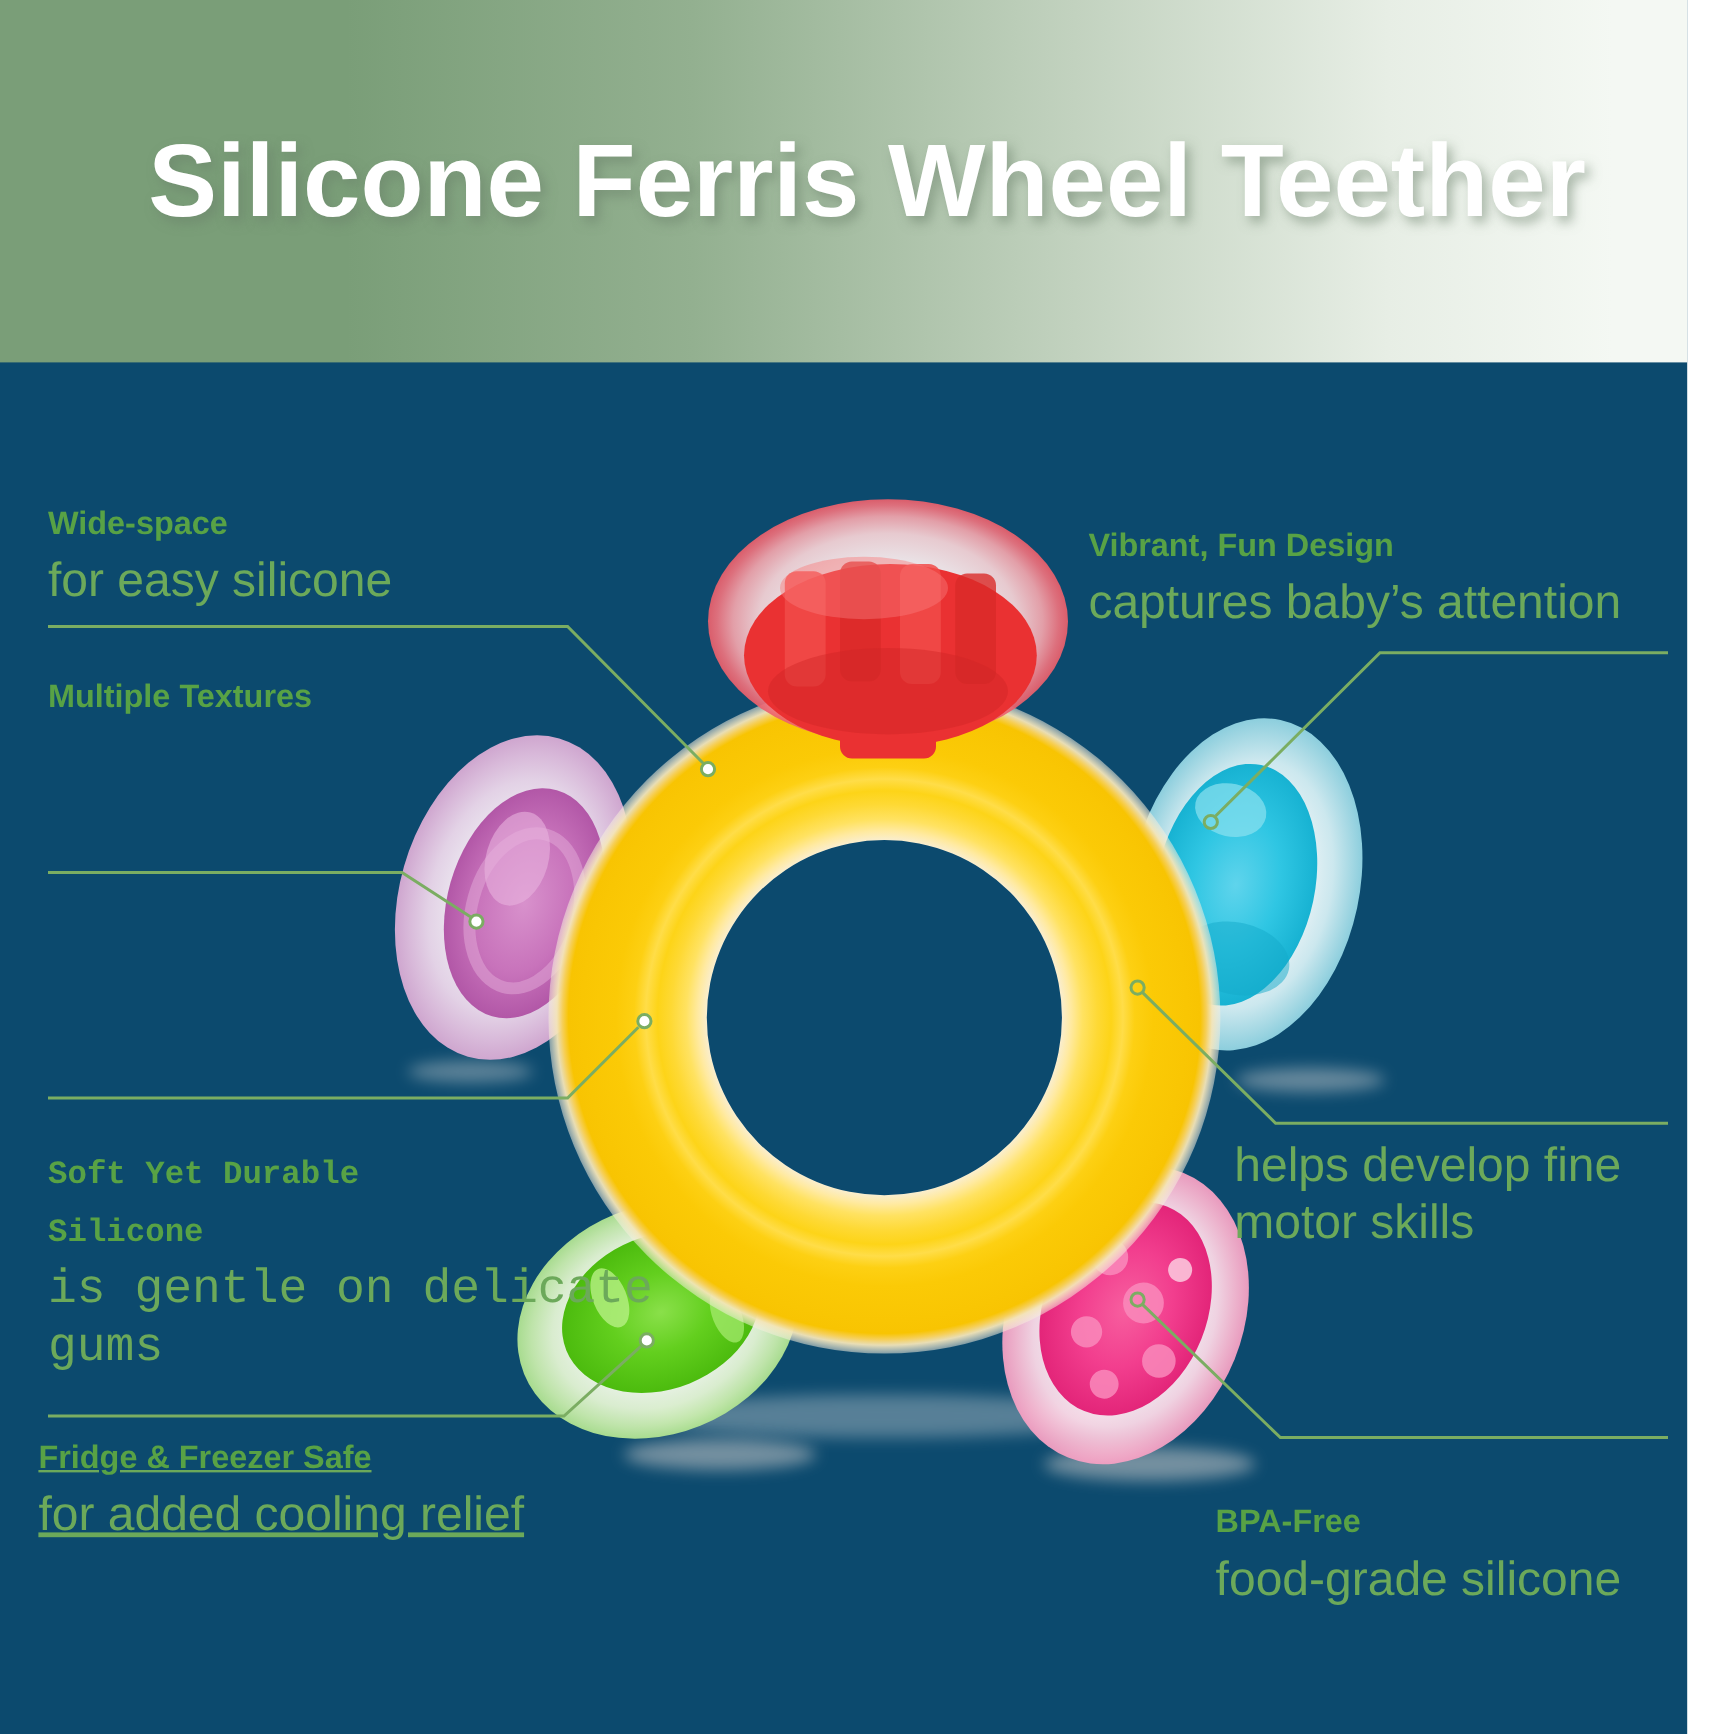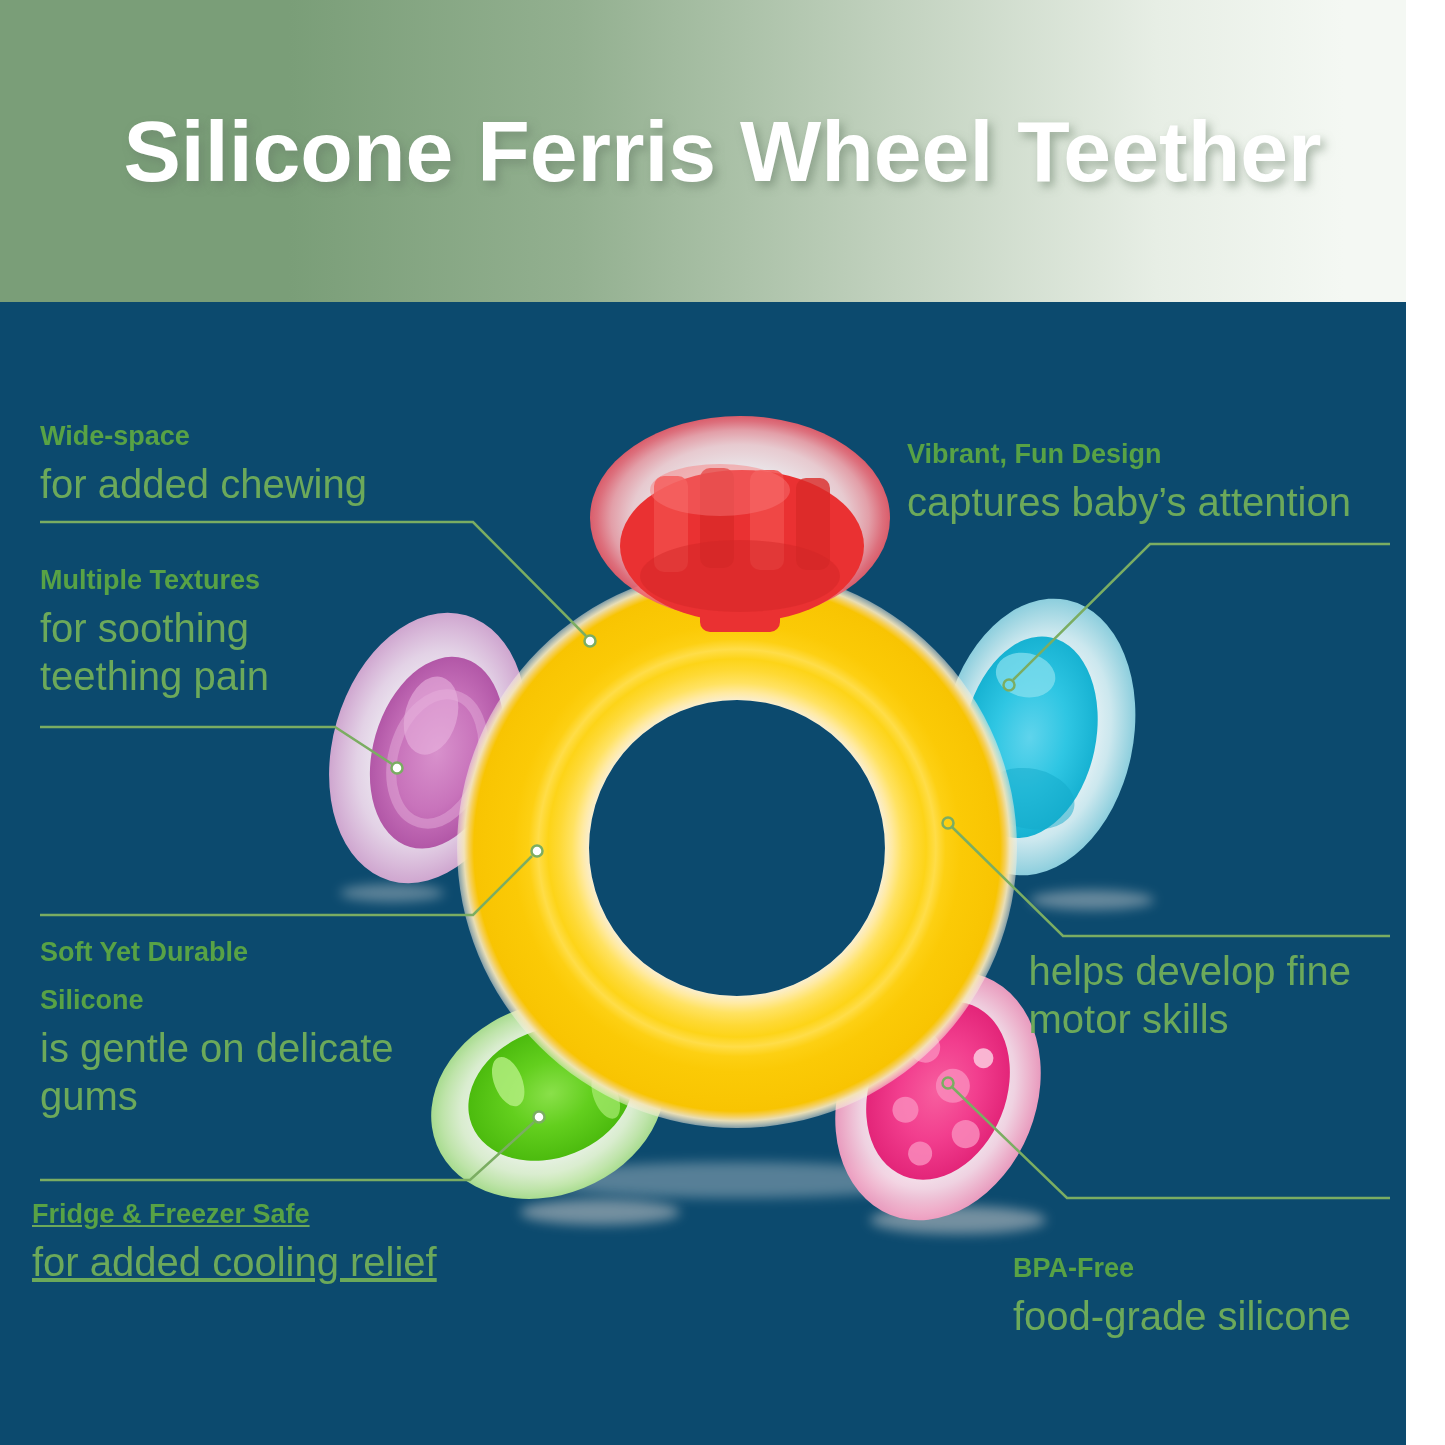--- a/index.html
+++ b/index.html
@@ -11,21 +11,21 @@
   .banner h1{margin:0;color:#ffffff;font-size:86px;font-weight:800;letter-spacing:0px;
              text-shadow:4px 5px 10px rgba(105,128,105,0.55);white-space:nowrap;}
   .stage{position:absolute;inset:0;}
   .stage svg{position:absolute;left:0;top:0;}
   .callout{position:absolute;color:#6ca95a;font-size:40px;line-height:48px;}
   .callout .hd{font-weight:bold;font-size:27px;color:#58a245;white-space:pre-line;}
   .callout .bd{white-space:pre-line;}
   .callout.right{}
   .c-wide{left:40px;top:412px;}
   .c-tex{left:40px;top:556px;}
-  .c-soft{left:40px;top:928px;}
+  .c-soft{left:40px;top:956px;font-family:Liberation Mono, monospace;}
   .c-fridge{left:32px;top:1190px;text-decoration:underline;}
   .c-vibrant{right:55px;top:430px;}
   .c-grip{right:55px;top:947px;}
   .c-bpa{right:55px;top:1244px;}
 </style>
 </head>
 <body>
 
 <div class="page">
 
@@ -197,27 +197,25 @@
         </g>
         <g>
           <polyline points="1390,1198 1067,1198 952,1087"></polyline>
           <circle cx="948" cy="1083" r="5.5" fill="none"></circle>
         </g>
       </g>
     </svg>
 
     <div class="callout c-wide">
       <div class="hd">Wide-space</div>
-      <div class="bd">for added chewing</div>
+      <div class="bd">for easy silicone</div>
     </div>
 
     <div class="callout c-tex">
       <div class="hd">Multiple Textures</div>
-      <div class="bd">for soothing
-teething pain</div>
     </div>
 
     <div class="callout c-soft">
       <div class="hd">Soft Yet Durable
 Silicone</div>
       <div class="bd">is gentle on delicate
 gums</div>
     </div>
 
     <div class="callout c-fridge">

